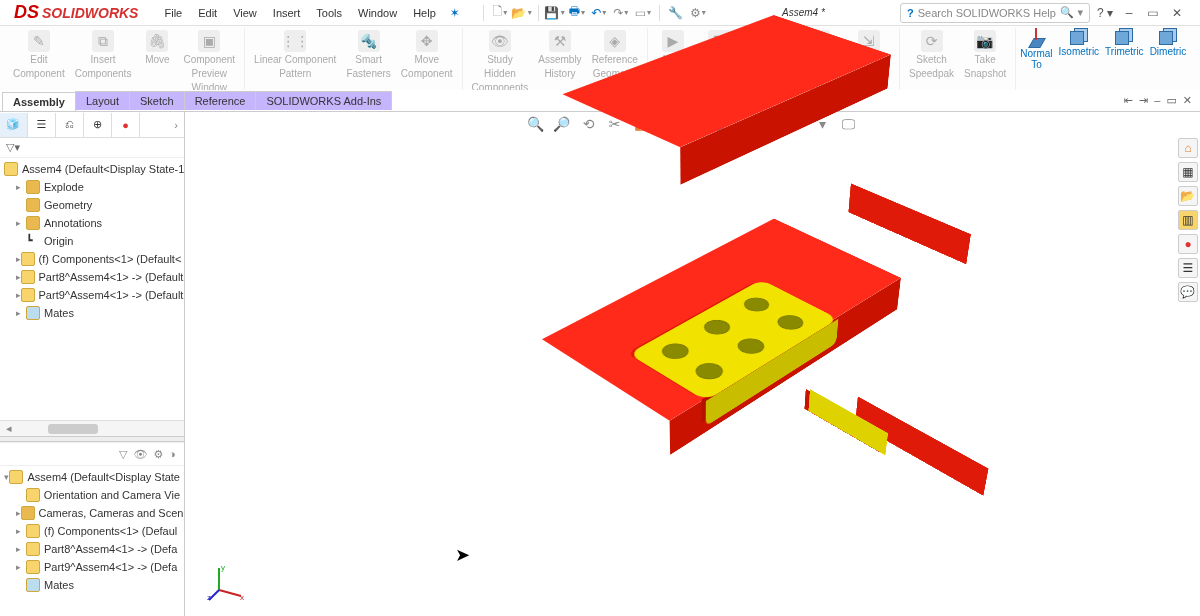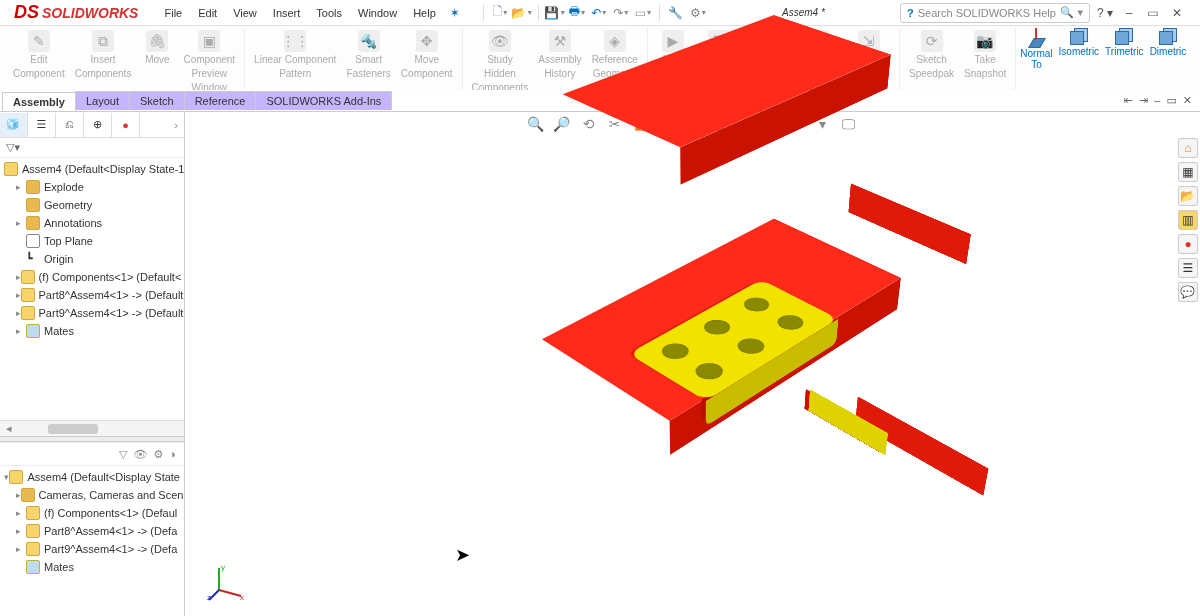--- a/index.html
+++ b/index.html
@@ -312,25 +312,20 @@
               <span class="nic folder"></span>
               <span>Geometry</span>
             </div>
             <div class="node indent1">
               <span class="exp">▸</span>
               <span class="nic folder"></span>
               <span>Annotations</span>
             </div>
             <div class="node indent1">
               <span class="exp"></span>
-              <span class="nic plane"></span>
-              <span>Top Plane</span>
-            </div>
-            <div class="node indent1">
-              <span class="exp"></span>
               <span class="nic origin" style="color: rgb(51, 51, 51);">┗</span>
               <span>Origin</span>
             </div>
             <div class="node indent1">
               <span class="exp">▸</span>
               <span class="nic part"></span>
               <span>(f) Components&lt;1&gt;  (Default&lt;</span>
             </div>
             <div class="node indent1">
               <span class="exp">▸</span>
@@ -362,20 +357,25 @@
       <span>◑</span>
     </div>
     <div class="lp-body" style="flex:0 0 150px">
       <div class="tree">
         <div class="node">
             <span class="exp">▾</span>
             <span class="nic"></span>
             <span>Assem4  (Default&lt;Display State</span>
           </div>
         <div id="dt-nodes">
+            <div class="node indent1">
+              <span class="exp"></span>
+              <span class="nic cam"></span>
+              <span>Orientation and Camera Vie</span>
+            </div>
             <div class="node indent1">
               <span class="exp">▸</span>
               <span class="nic folder"></span>
               <span>Cameras, Cameras and Scene</span>
             </div>
             <div class="node indent1">
               <span class="exp">▸</span>
               <span class="nic part"></span>
               <span>(f) Components&lt;1&gt; (Defaul</span>
             </div>

